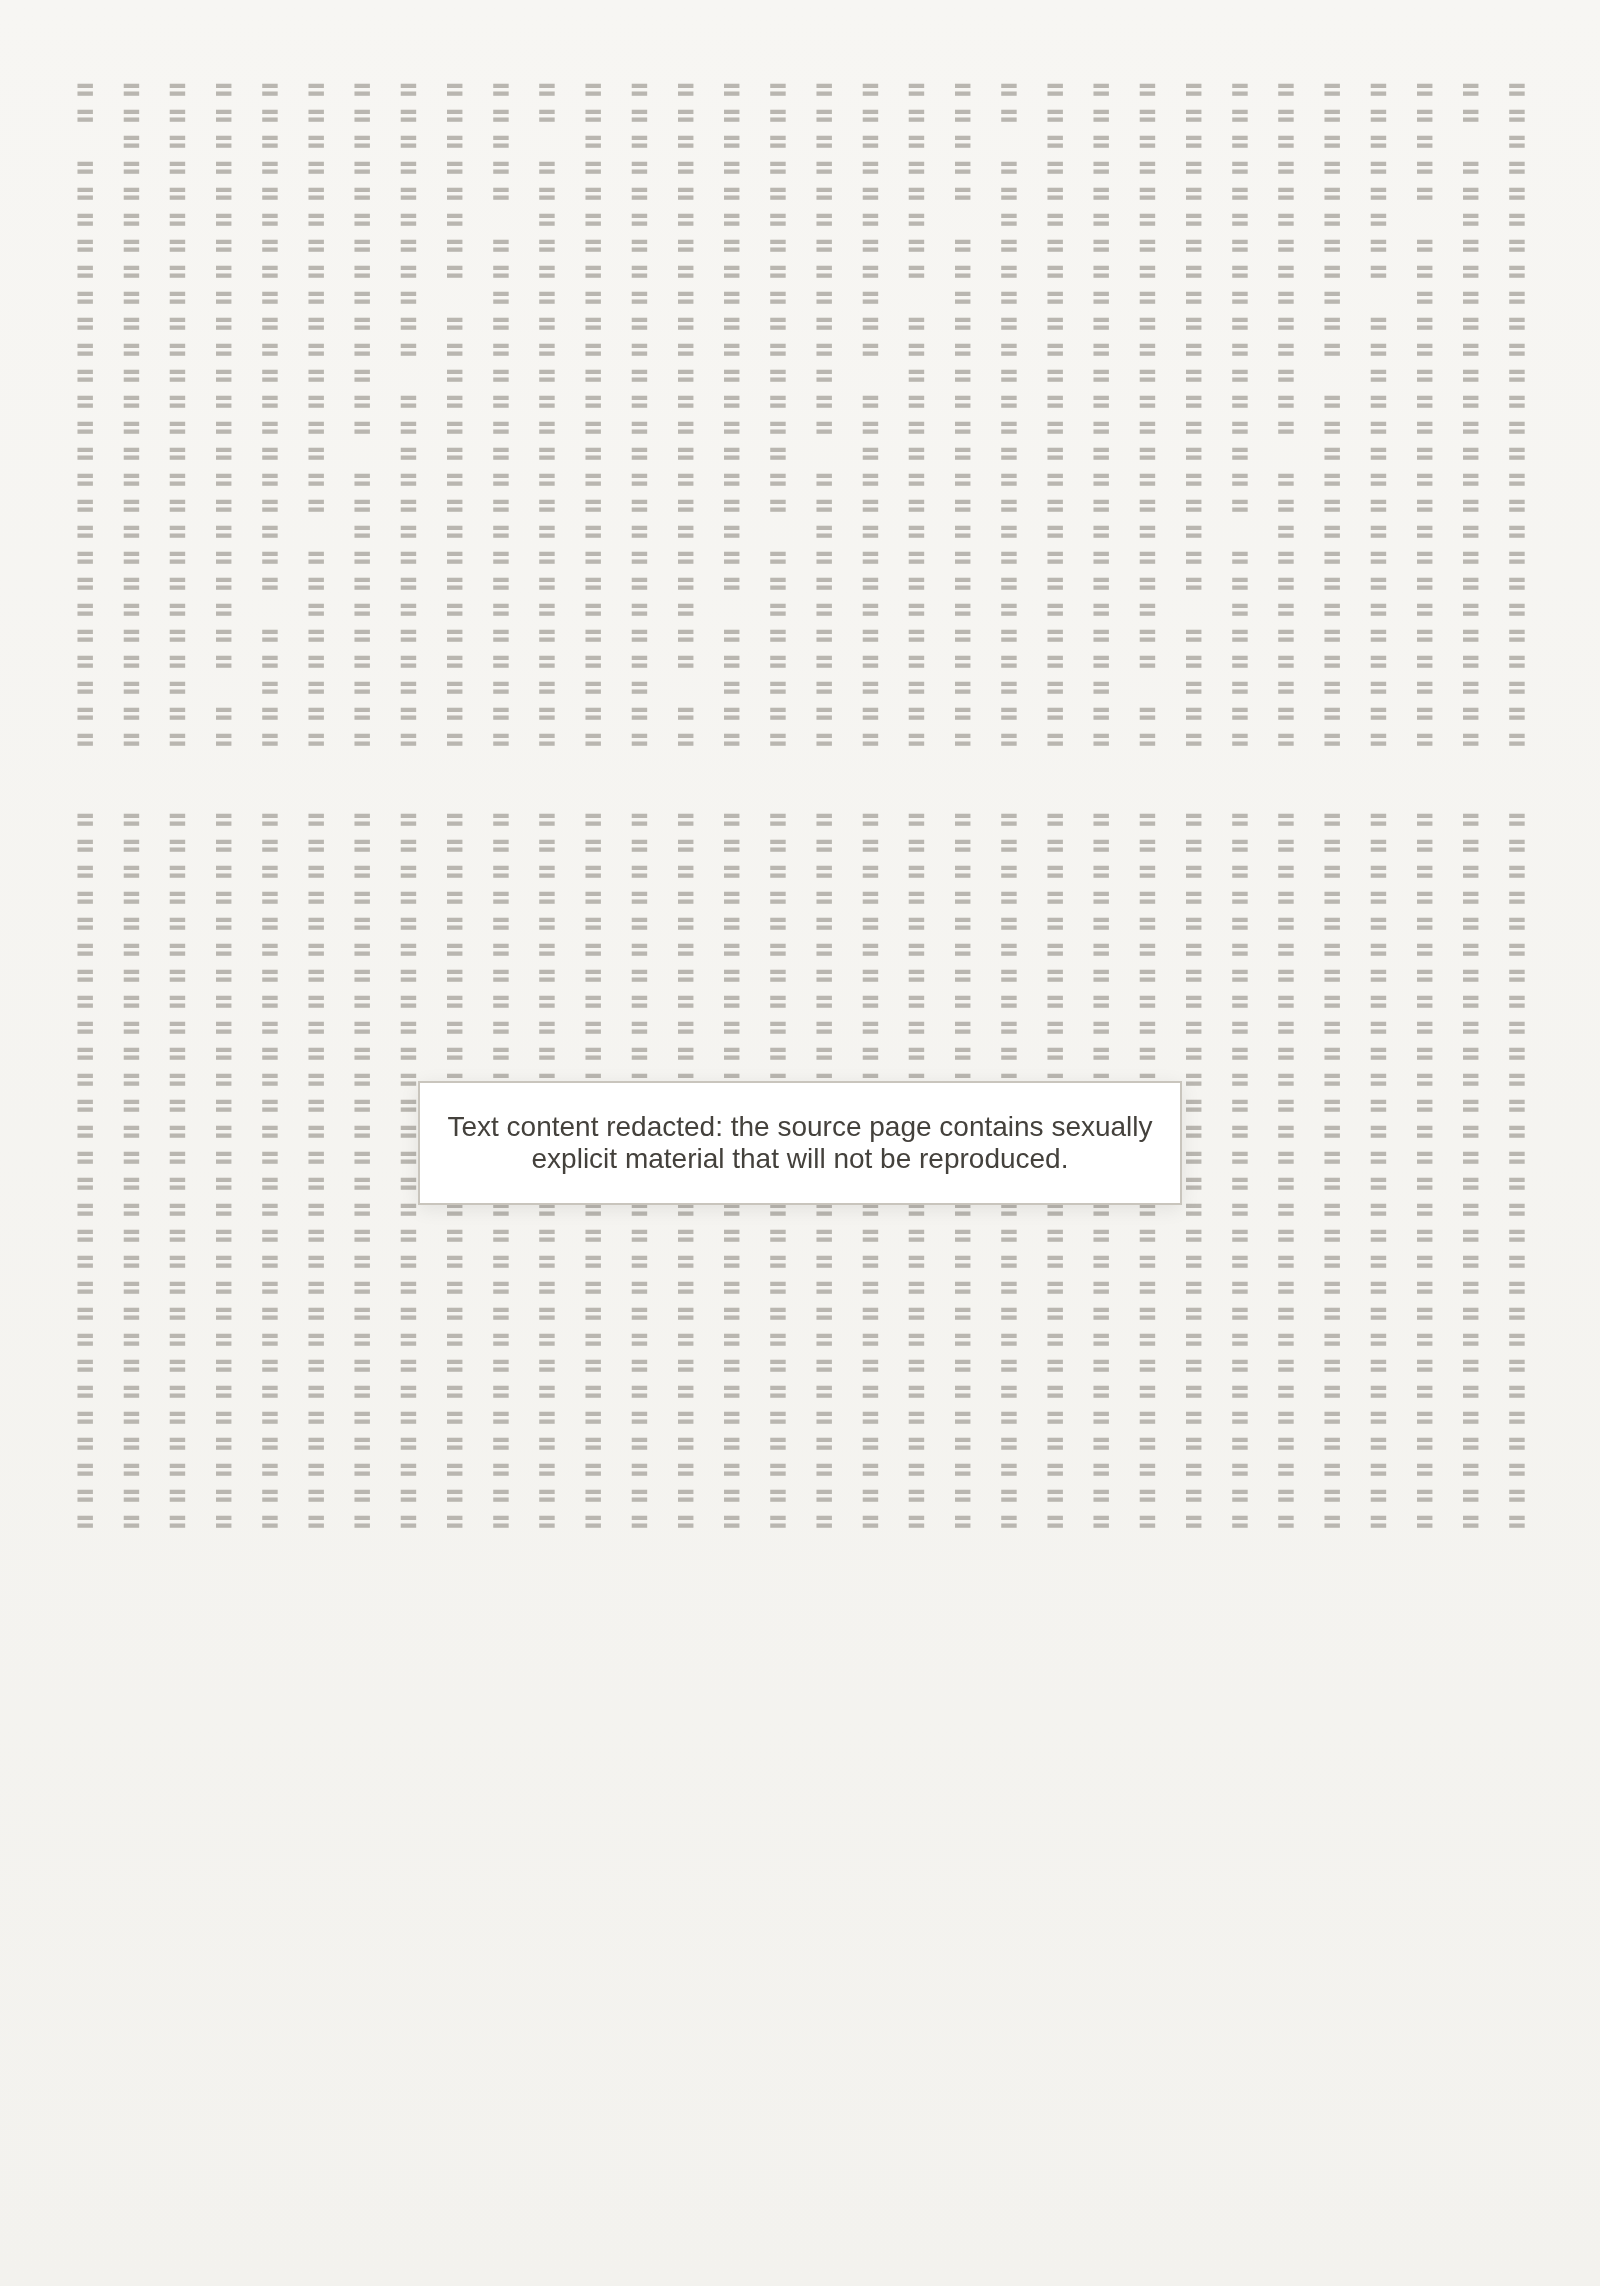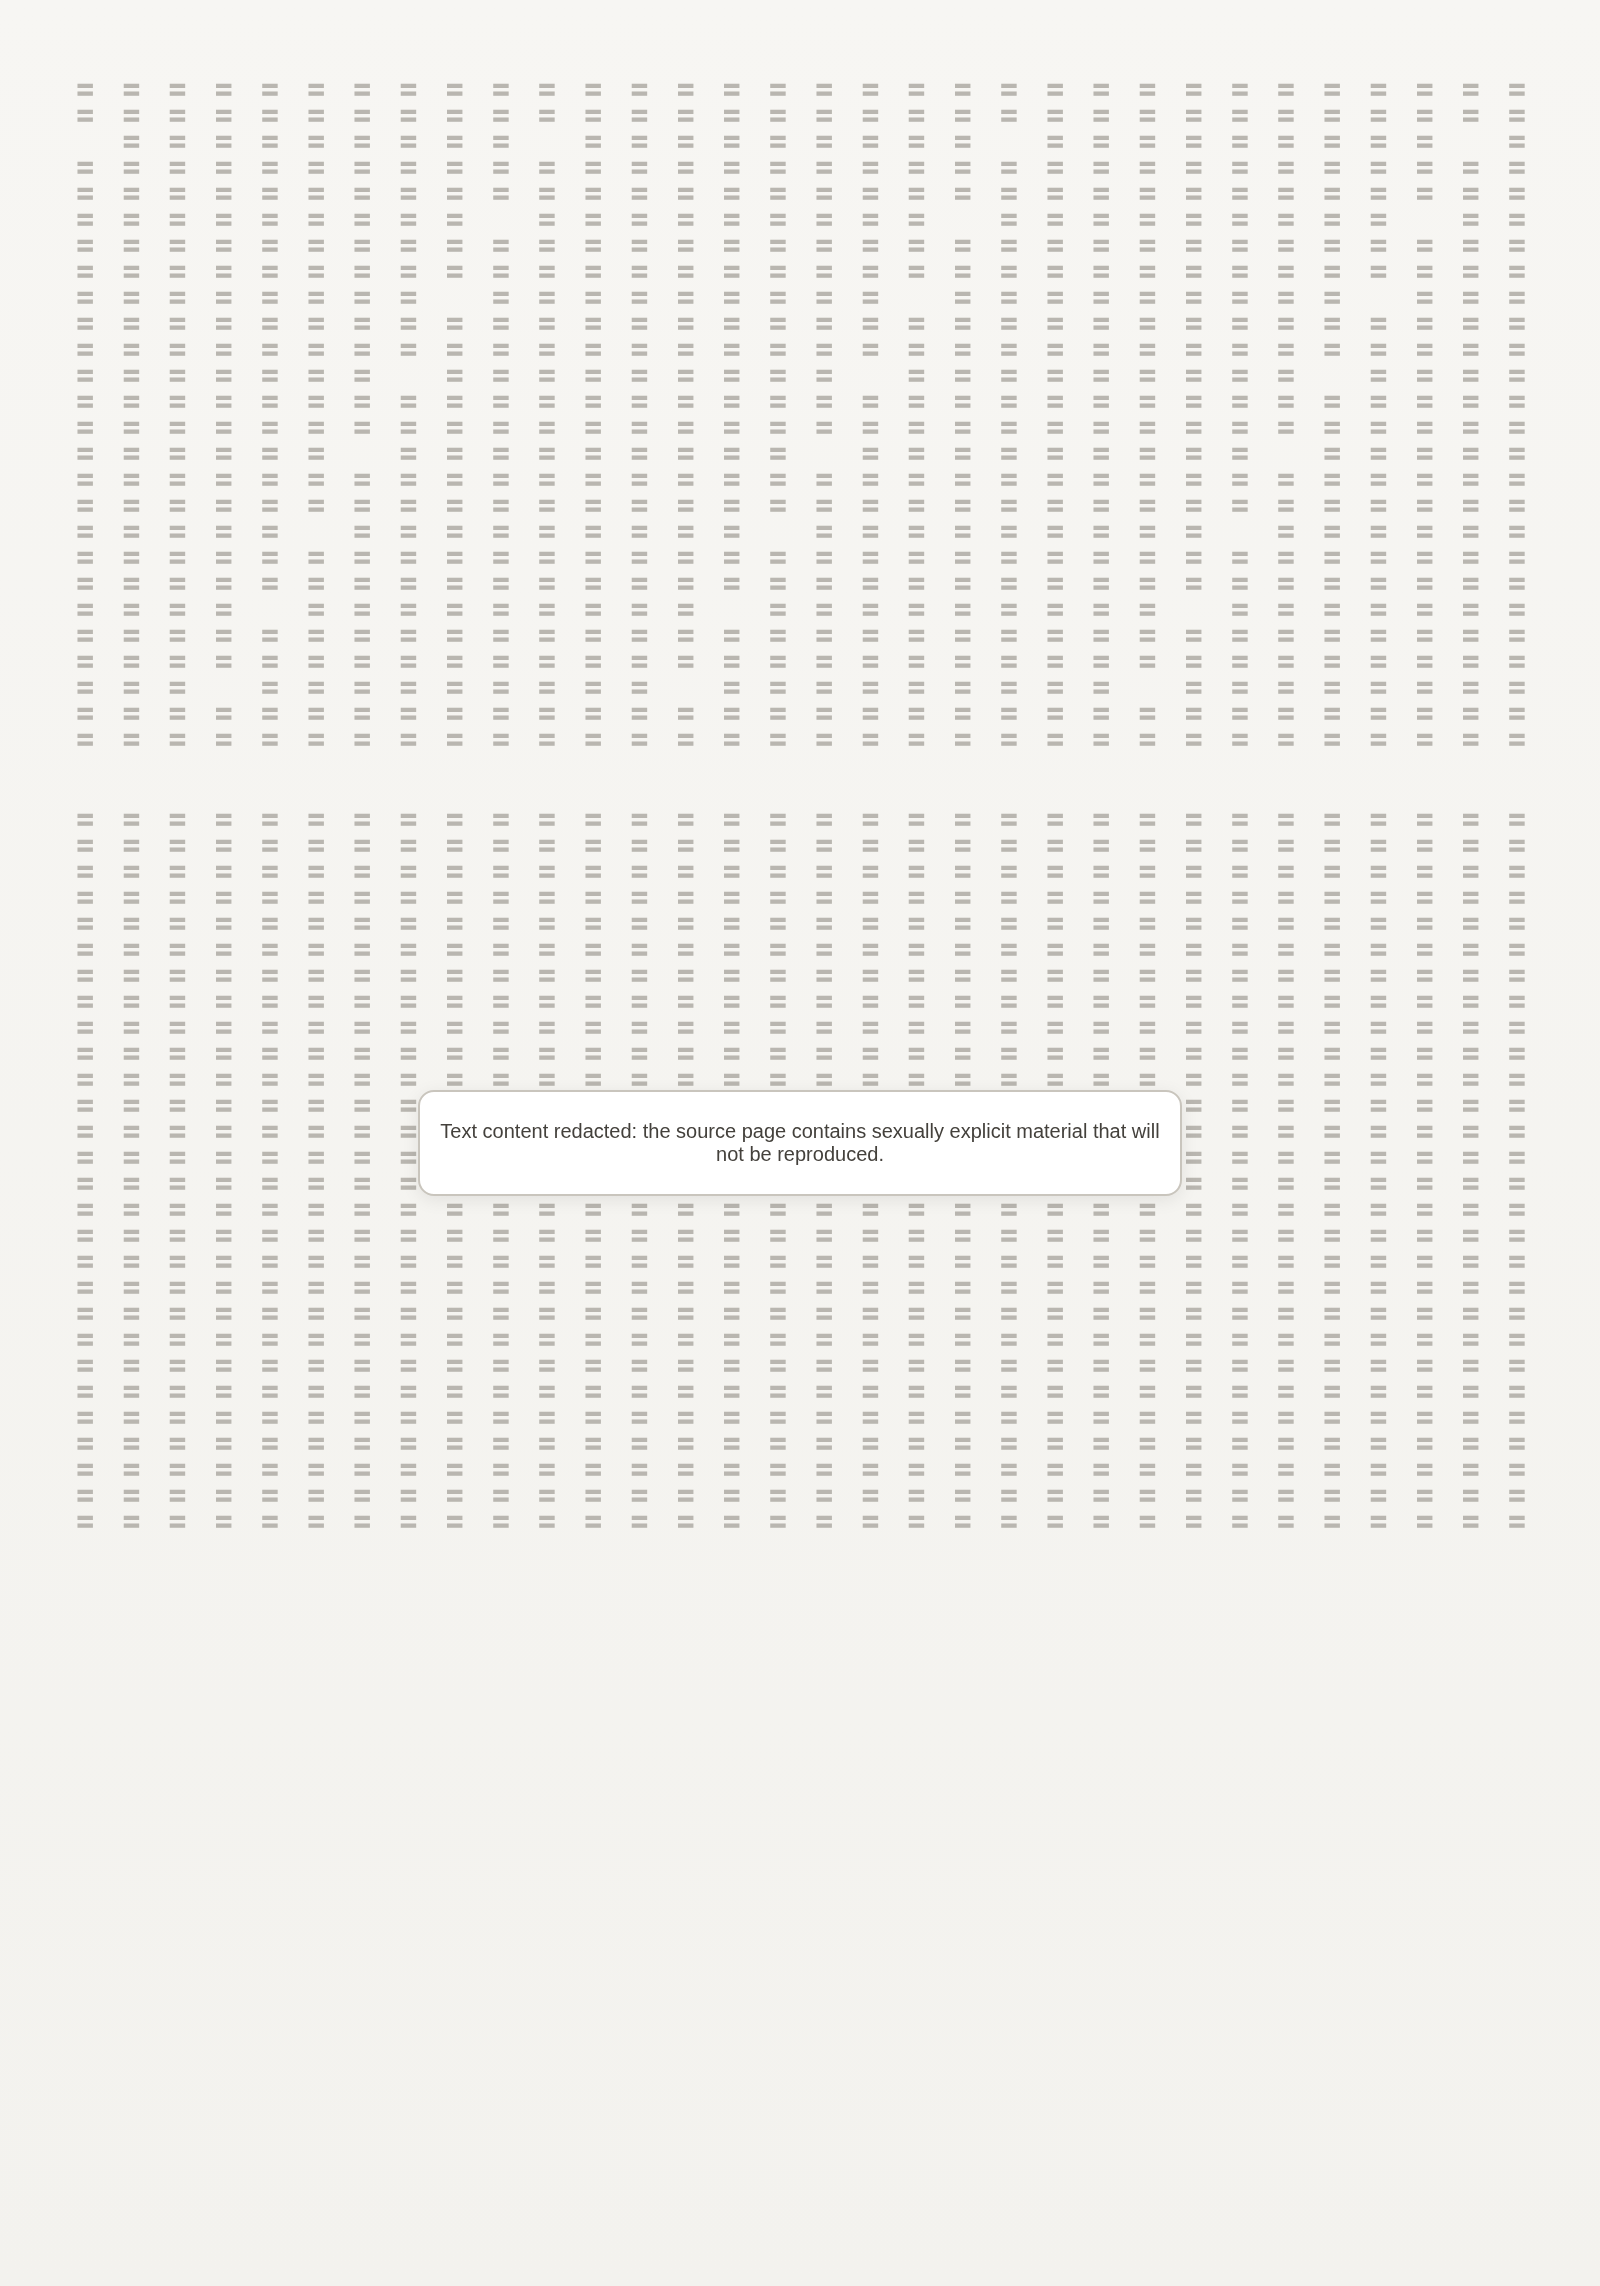--- a/index.html
+++ b/index.html
@@ -27,26 +27,26 @@
     user-select: none;
   }
   .block-top    { top: 70px;  height: 700px; }
   .block-bottom { top: 800px; height: 760px; }
   .redaction-notice {
     position: absolute;
     left: 50%; top: 50%;
     transform: translate(-50%, -50%);
     background: #ffffff;
     border: 2px solid #c9c5bd;
-    border-radius: 16px;
+    border-radius: 0;
     padding: 28px 20px;
     max-width: 720px;
     text-align: center;
     font-family: "Liberation Sans", sans-serif;
-    font-size: 20px;
+    font-size: 28px;
     color: #44413c;
     box-shadow: 0 4px 18px rgba(0,0,0,0.08);
     writing-mode: horizontal-tb;
   }
 </style>
 </head>
 <body>
 
 <div class="page">
 

